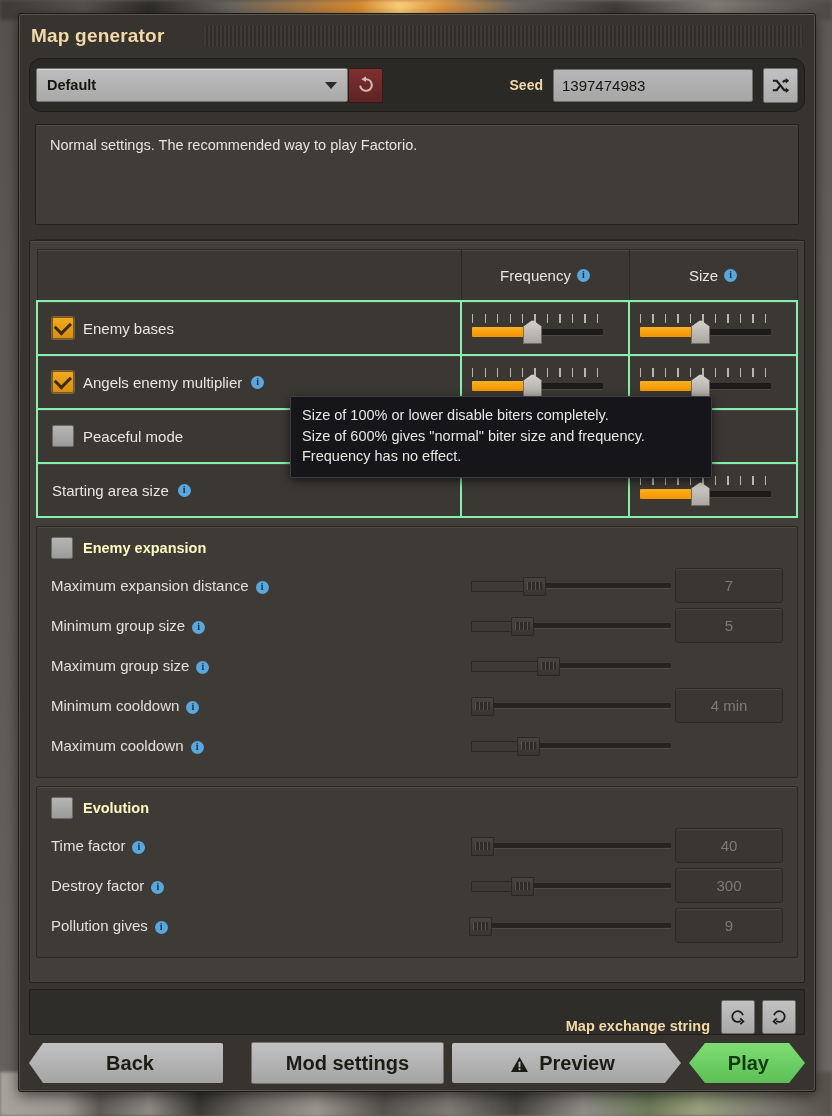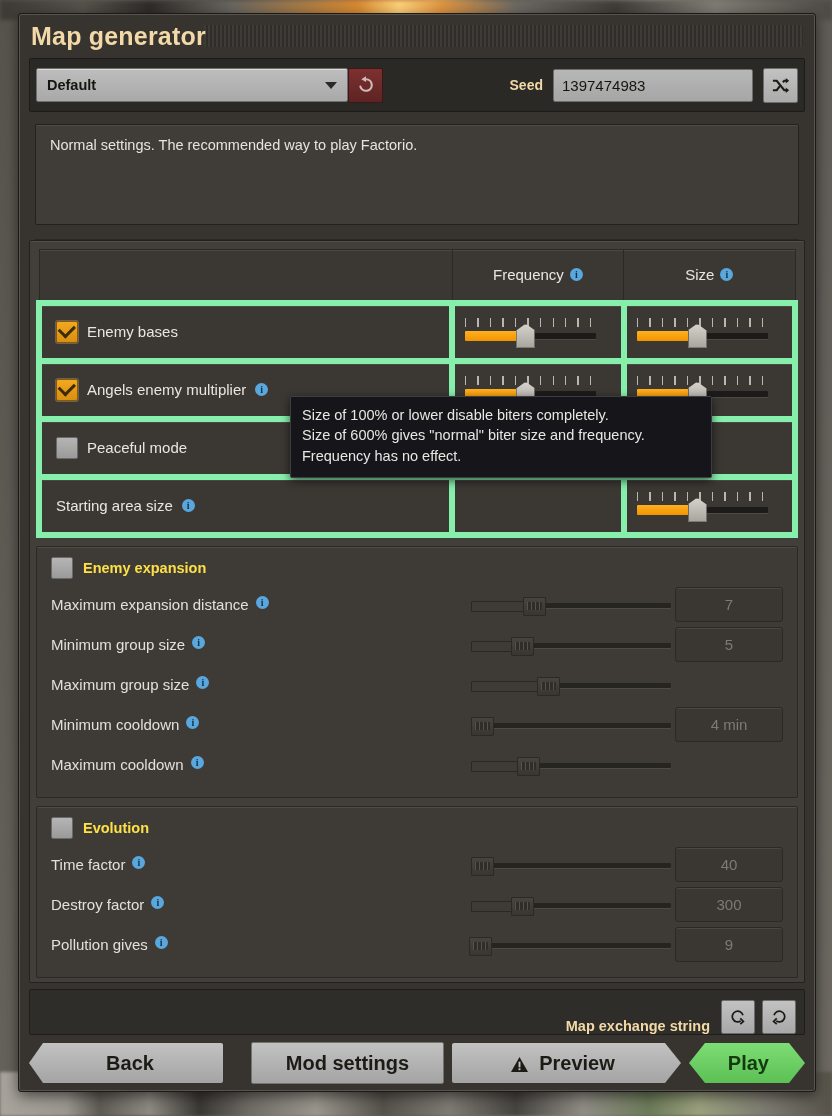--- a/index.html
+++ b/index.html
@@ -78,36 +78,36 @@
     left: 185px;
     right: 12px;
     top: 11px;
     height: 22px;
     background: repeating-linear-gradient(90deg,
       #403d38 0px, #403d38 2px, #2e2c29 2px, #2e2c29 4px);
     border-radius: 2px;
     opacity: 0.85;
   }
   .title-text {
-    font-size: 25px;
+    font-size: 19px;
     font-weight: bold;
     color: #f2d9a7;
     letter-spacing: 0.2px;
     z-index: 2;
     padding-right: 10px;
   }
 
   
   .toolbar {
     margin: 0 10px;
     height: 52px;
     flex: 0 0 52px;
     background: #2b2926;
     border: 1px solid #1d1b19;
-    border-radius: 2px;
+    border-radius: 12px;
     display: flex;
     align-items: center;
     padding: 0 6px;
   }
   .dropdown {
     width: 290px;
     height: 32px;
     background: linear-gradient(180deg, #bdbdbd 0%, #a9a9a9 100%);
     border: 1px solid #6f6f6f;
     border-radius: 2px;
@@ -244,21 +244,21 @@
     border: 1px solid #2b2926;
     box-shadow: 0 1px 0 #4b4842 inset;
     text-align: left;
     font-size: 15px;
     color: #e8e6e2;
   }
   .tbl .hdr-row td.namecol { width: 448px; }
   .tbl .data-row td {
     height: 50px;
     background: #3b3834;
-    border: 6px solid #86efac;
+    border: 2px solid #86efac;
     box-shadow: 0 1px 0 #4b4842 inset;
     font-size: 15px;
     color: #e8e6e2;
   }
   .tbl td.namecol { padding-left: 14px; }
   .tbl td.slidercol { width: 152px; padding: 0 8px; }
 
   .cellflex { display: flex; align-items: center; gap: 9px; }
   .hcenter { display: flex; align-items: center; justify-content: center; gap: 6px; }
 
@@ -404,31 +404,31 @@
     border-radius: 2px;
     box-shadow: 0 1px 0 #4e4b45 inset;
     padding: 10px 14px 12px 14px;
   }
   .section-head {
     display: flex;
     align-items: center;
     gap: 10px;
     font-size: 14.5px;
     font-weight: bold;
-    color: #fde047;
+    color: #fef9c3;
     margin-bottom: 6px;
   }
   .opt-row {
     display: flex;
     align-items: center;
     height: 40px;
   }
   .opt-label {
     display: flex;
-    align-items: flex-start;
+    align-items: flex-end;
     gap: 7px;
     font-size: 15px;
     color: #e2e0dc;
     flex: 0 0 420px;
   }
   .opt-slider-wrap { flex: 1 1 auto; display: flex; align-items: center; }
   .opt-row .valbox { flex: 0 0 106px; }
 
   
   .exchange {

